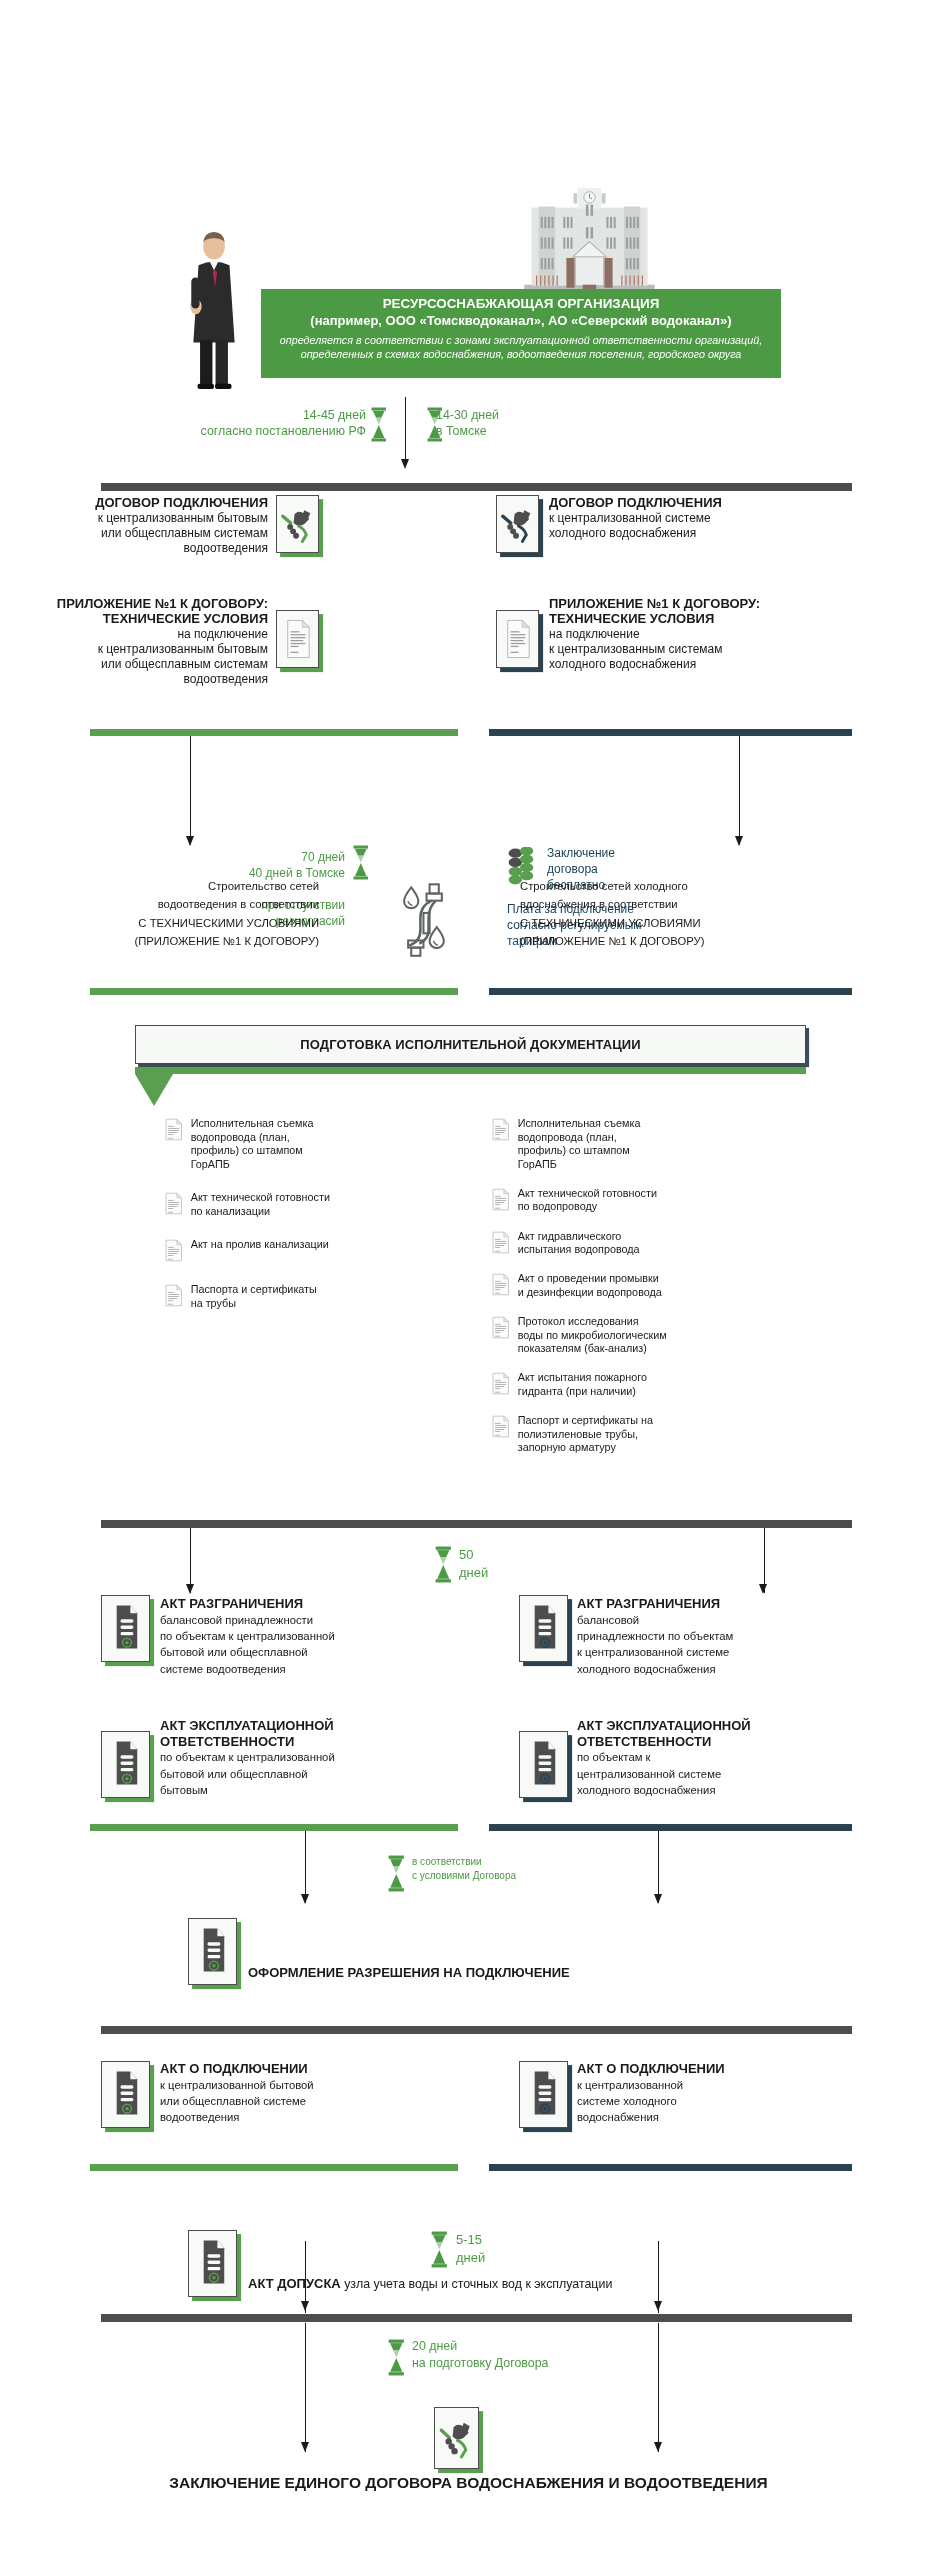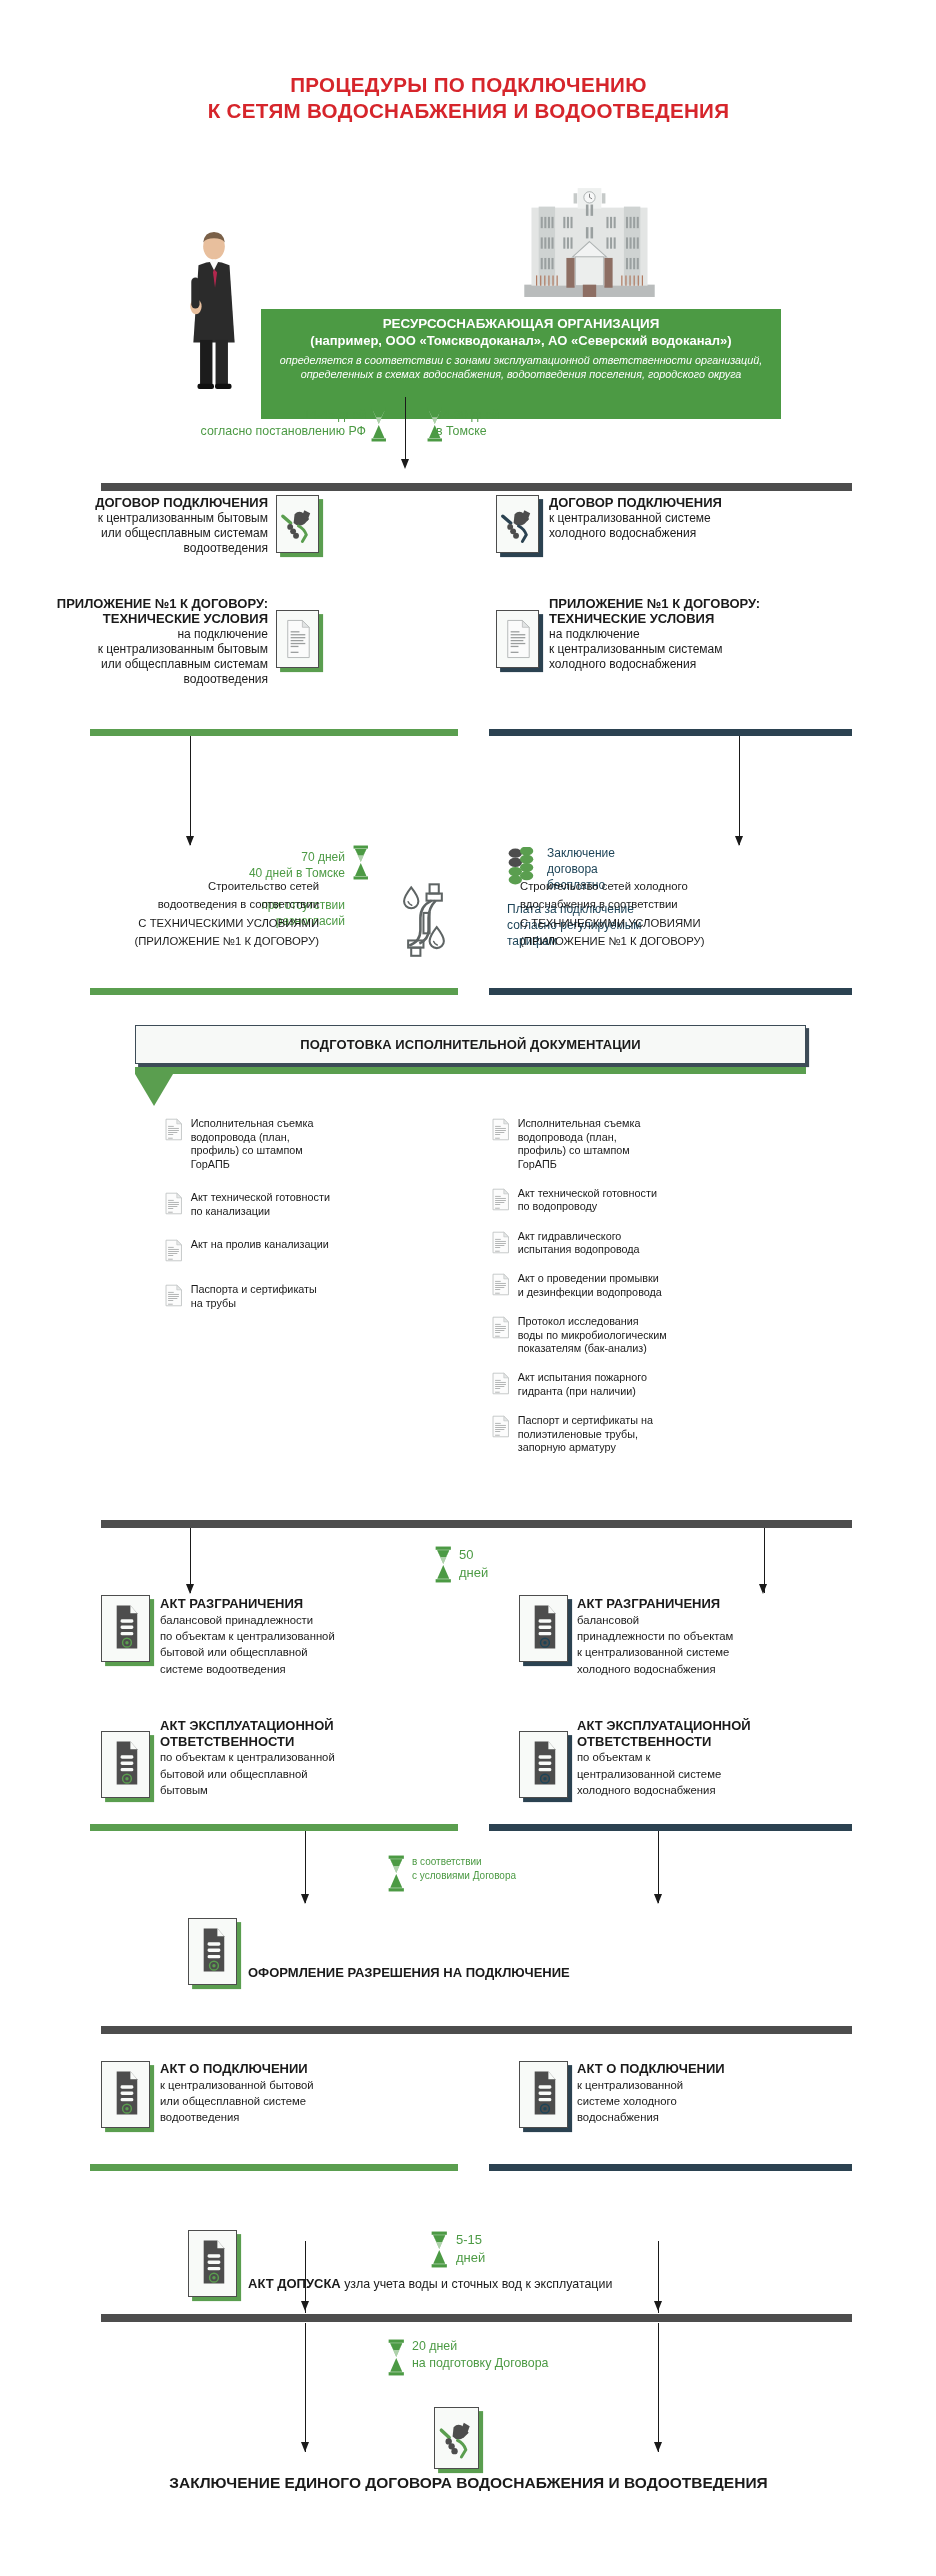--- a/index.html
+++ b/index.html
@@ -24,26 +24,25 @@
   }
 
   
   .hero-building {
     position: absolute; left: 520px; top: 184px; width: 139px; height: 114px;
   }
   .hero-person {
     position: absolute; left: 183px; top: 229px; width: 62px; height: 160px;
   }
   .green-band {
-    position: absolute; left: 261px; top: 289px; width: 520px; height: 110px;
+    position: absolute; left: 261px; top: 289px; width: 520px; height: 89px;
     background: #4c9a44;
     color: #ffffff;
     text-align: center;
     padding: 7.2px 12.4px 0 12.4px;
-    margin-top: 20px;
   }
   .green-band .gb-t1 { font-weight: bold; font-size: 13.4px; line-height: 1.2; }
   .green-band .gb-t2 { font-weight: bold; font-size: 13px; line-height: 1.25; margin-top: 1px;}
   .green-band .gb-t3 { font-style: italic; font-size: 10.8px; line-height: 1.34; margin-top: 3.1px; }
 
   
   .t1-left {
     position: absolute; left: 160px; top: 407px; width: 206px;
     text-align: right; color: #4c9a44; font-size: 12.4px; line-height: 1.32;
   }
@@ -115,24 +114,20 @@
     position: absolute; left: 0; width: 937px; text-align: center;
     font-weight: bold; font-size: 15.5px; line-height: 1.35;
   }
   .center-lbl { position: absolute; font-weight: bold; font-size: 13px; }
 </style>
 </head>
 <body>
 
 <div class="page">
 
-  <div class="title">
-    <div>ПРОЦЕДУРЫ ПО ПОДКЛЮЧЕНИЮ</div>
-    <div>К СЕТЯМ ВОДОСНАБЖЕНИЯ И ВОДООТВЕДЕНИЯ</div>
-  </div>
 
   <svg class="hero-building" viewBox="0 0 270 222">
     <rect x="8" y="196" width="254" height="24" fill="#b9bcbc"></rect>
     <rect x="22" y="46" width="226" height="152" fill="#e3e5e4"></rect>
     <rect x="112" y="8" width="46" height="40" fill="#eef0ef"></rect>
     <circle cx="135" cy="26" r="11" fill="#f7f8f8" stroke="#9aa0a0" stroke-width="1.5"></circle>
     <line x1="135" y1="26" x2="135" y2="19" stroke="#555" stroke-width="1.4"></line>
     <line x1="135" y1="26" x2="140" y2="29" stroke="#555" stroke-width="1.4"></line>
     <rect x="104" y="18" width="7" height="20" fill="#c6cac9"></rect>
     <rect x="159" y="18" width="7" height="20" fill="#c6cac9"></rect>

